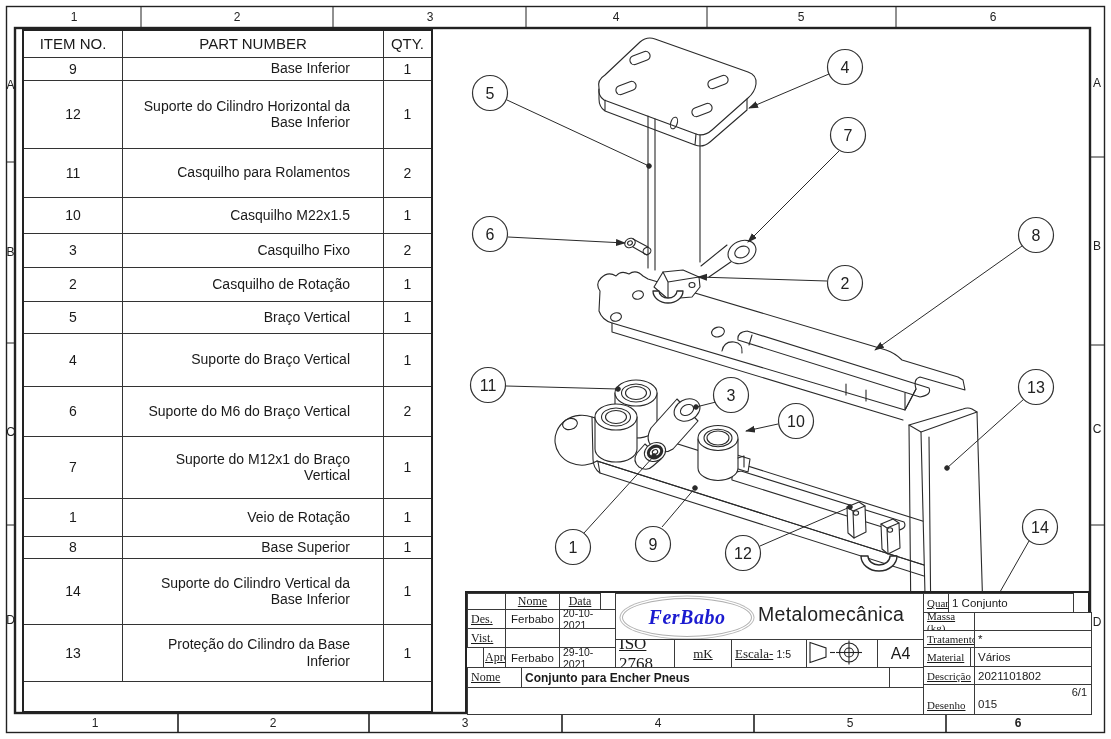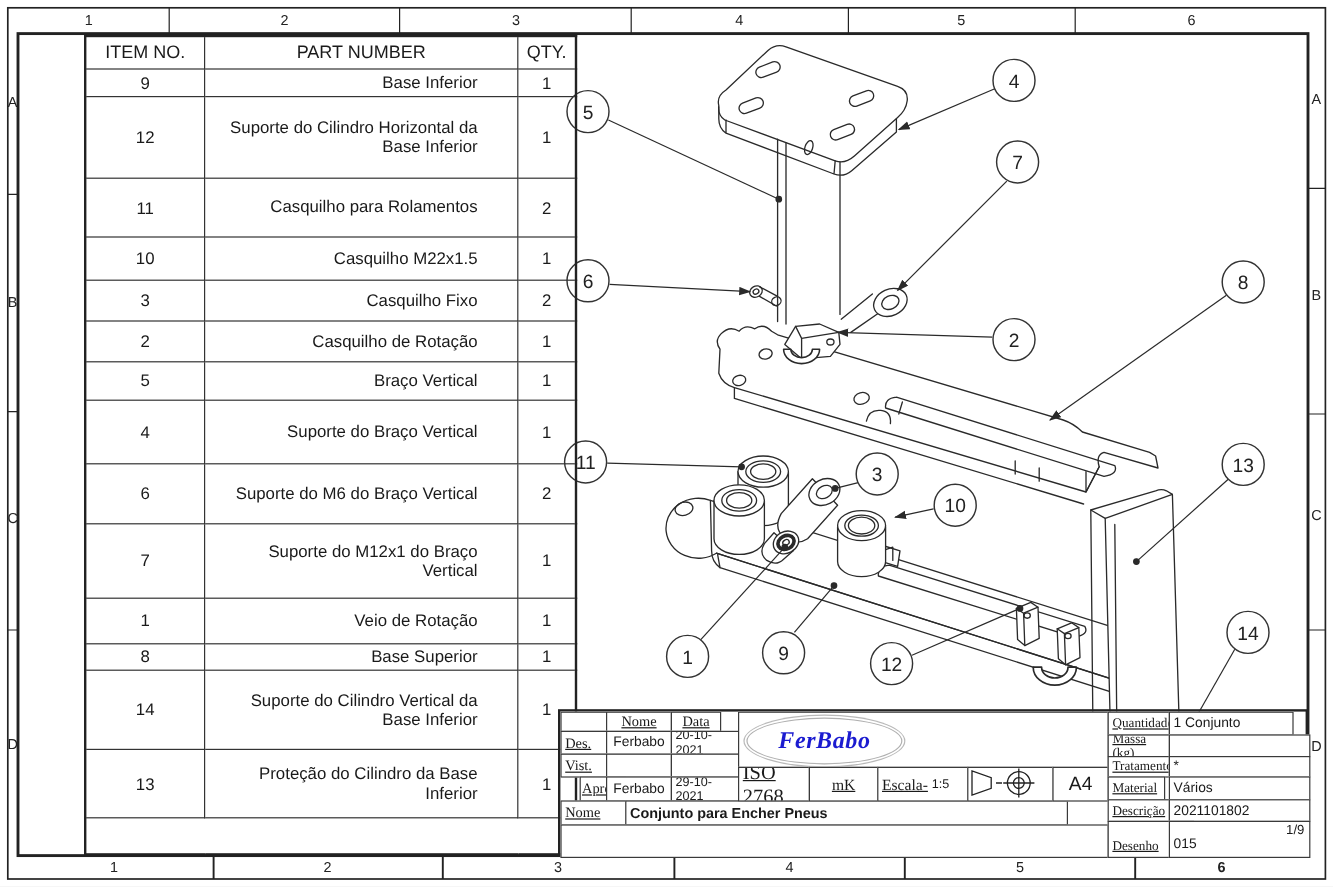--- a/index.html
+++ b/index.html
@@ -6,21 +6,21 @@
   .sheet{position:relative;width:1111px;height:739px;background:#fff;overflow:hidden;
          font-family:"Liberation Sans",sans-serif;color:#1a1a1a;}
   svg{position:absolute;left:0;top:0;}
   svg text{font-family:"Liberation Sans",sans-serif;fill:#222;}
   .gridlab{font-size:12px;}
   .gridlab-bold{font-size:12px;font-weight:bold;}
   .balloon-num{font-size:16px;}
 
   
   .bom{position:absolute;left:22px;top:29px;width:405px;height:684px;}
-  .bom table{border-collapse:collapse;width:100%;height:100%;table-layout:fixed;margin-left:48px;}
+  .bom table{border-collapse:collapse;width:100%;height:100%;table-layout:fixed;}
   .bom td,.bom th{border:1px solid #333;font-weight:normal;font-size:14px;
                   vertical-align:middle;overflow:hidden;}
   .bom table{border:2px solid #222;}
   .col-item{width:98px;text-align:center;}
   .col-part{width:260px;text-align:right;padding-left:5px;}
   .col-part .w{display:block;max-width:222px;line-height:1.15;}
   .col-qty{width:47px;text-align:center;}
   .bom th{font-size:15px;text-align:center;padding:0;}
   .bom th.col-part{text-align:center;padding-left:0;}
 
@@ -412,20 +412,21 @@
   <div class="cell val ctr" style="left:38px;top:54px;width:55px;height:21px">Ferbabo</div>
   <div class="cell val ctr" style="left:92px;top:54px;width:57px;height:21px;font-size:10.5px">29-10-2021</div>
   <div class="cell serif" style="left:0;top:74px;width:55px;height:21px">Nome</div>
   <div class="cell val" style="left:54px;top:74px;width:369px;height:21px;font-weight:bold;font-size:12px">Conjunto para Encher Pneus</div>
   <div class="cell" style="left:0;top:94px;width:457px;height:28px"></div>
 
   <div class="cell" style="left:148px;top:0;width:309px;height:47px">
     <div class="logo-ellipse">
       <span class="brand">FerBabo</span>
     </div>
+    <span class="company">Metalomecânica</span>
   </div>
 
   <div class="cell serif" style="left:148px;top:46px;width:60px;height:29px;font-size:17px">ISO 2768</div>
   <div class="cell serif ctr" style="left:207px;top:46px;width:58px;height:29px;font-size:13px">mK</div>
   <div class="cell" style="left:264px;top:46px;width:76px;height:29px">
     <span class="serif" style="font-size:13px">Escala-</span>&nbsp;<span class="val" style="font-size:10.5px">1:5</span>
   </div>
   <div class="cell ctr" style="left:339px;top:46px;width:72px;height:29px">
     <svg width="64" height="25" viewBox="0 0 64 25">
       <g stroke="#222" stroke-width="1.1" fill="none">
@@ -434,29 +435,29 @@
         <circle cx="42" cy="12.5" r="9.5"></circle>
         <circle cx="42" cy="12.5" r="4.5"></circle>
         <line x1="29" y1="12.5" x2="55" y2="12.5"></line>
         <line x1="42" y1="0.5" x2="42" y2="24.5"></line>
       </g>
     </svg>
   </div>
   <div class="cell ctr val" style="left:410px;top:46px;width:47px;height:29px;font-size:16px">A4</div>
 
   <div class="cell serif" style="left:456px;top:0;width:52px;height:20px;font-size:11px">Quantidade</div>
-  <div class="cell val" style="left:507px;top:0;width:104px;height:20px">1 Conjunto</div>
+  <div class="cell val" style="left:481px;top:0;width:126px;height:20px">1 Conjunto</div>
   <div class="cell serif" style="left:456px;top:19px;width:52px;height:19px;font-size:11px">Massa (kg)</div>
   <div class="cell val" style="left:507px;top:19px;width:118px;height:19px"></div>
   <div class="cell serif" style="left:456px;top:37px;width:52px;height:18px;font-size:11px">Tratamento</div>
   <div class="cell val" style="left:507px;top:37px;width:118px;height:18px">*</div>
   <div class="cell serif" style="left:456px;top:54px;width:48px;height:20px;font-size:11px">Material</div>
   <div class="cell val" style="left:507px;top:54px;width:118px;height:20px">Vários</div>
   <div class="cell serif" style="left:456px;top:73px;width:52px;height:19px;font-size:11px">Descrição</div>
   <div class="cell val" style="left:507px;top:73px;width:118px;height:19px">2021101802</div>
   <div class="cell serif" style="left:456px;top:91px;width:72px;height:31px;align-items:flex-end;padding-bottom:3px;font-size:11px">Desenho</div>
   <div class="cell val" style="left:507px;top:91px;width:118px;height:31px;align-items:flex-end;padding-bottom:4px">
     <span>015</span>
-    <span class="sheetnum">1/9</span>
+    <span class="sheetnum">6/1</span>
   </div>
 </div>
 
 </div>
 
 </body></html>

